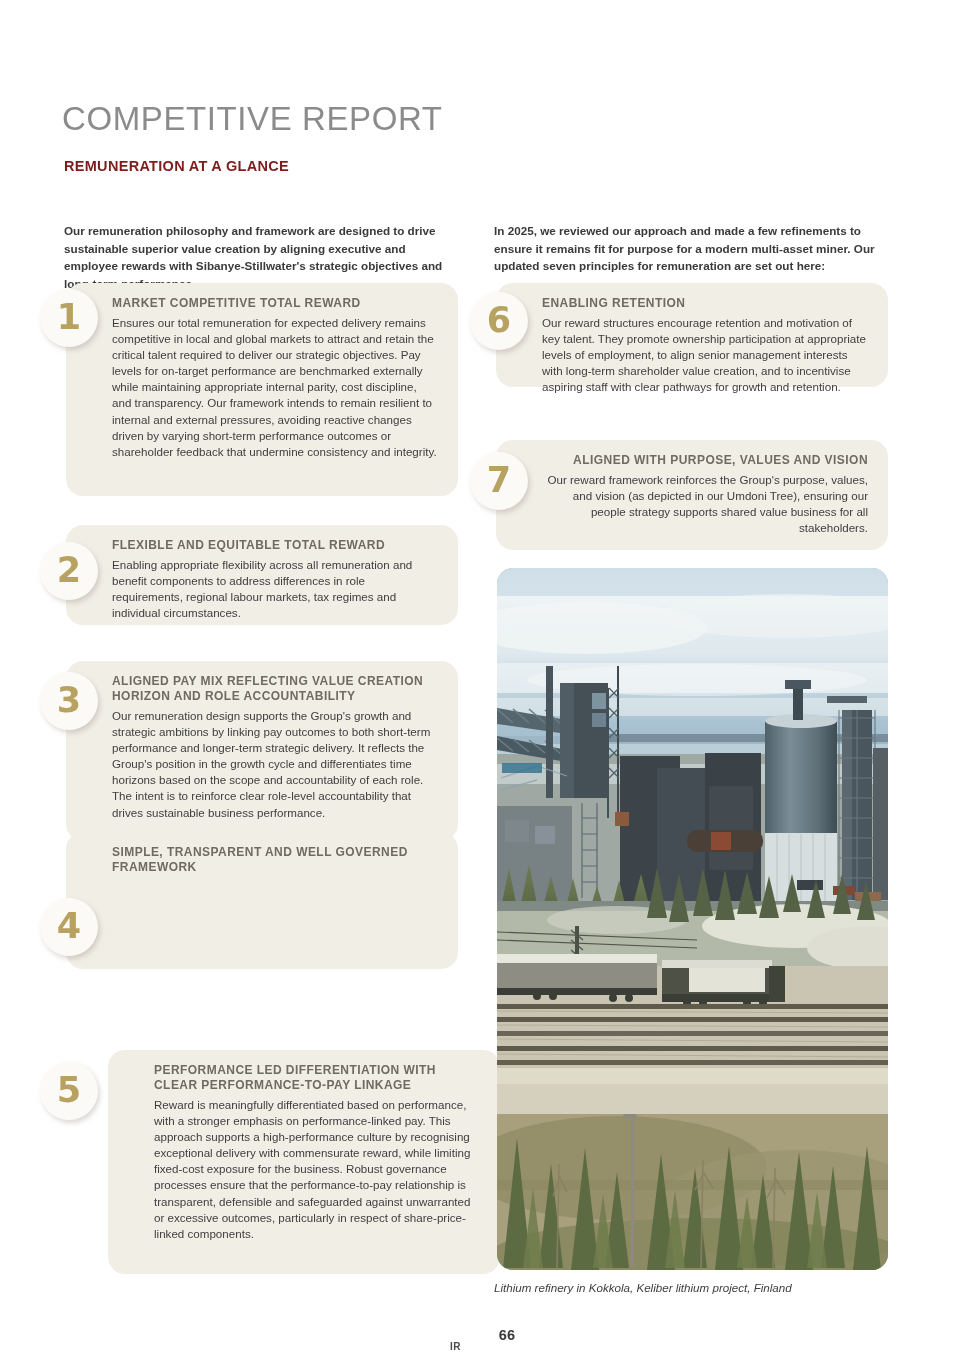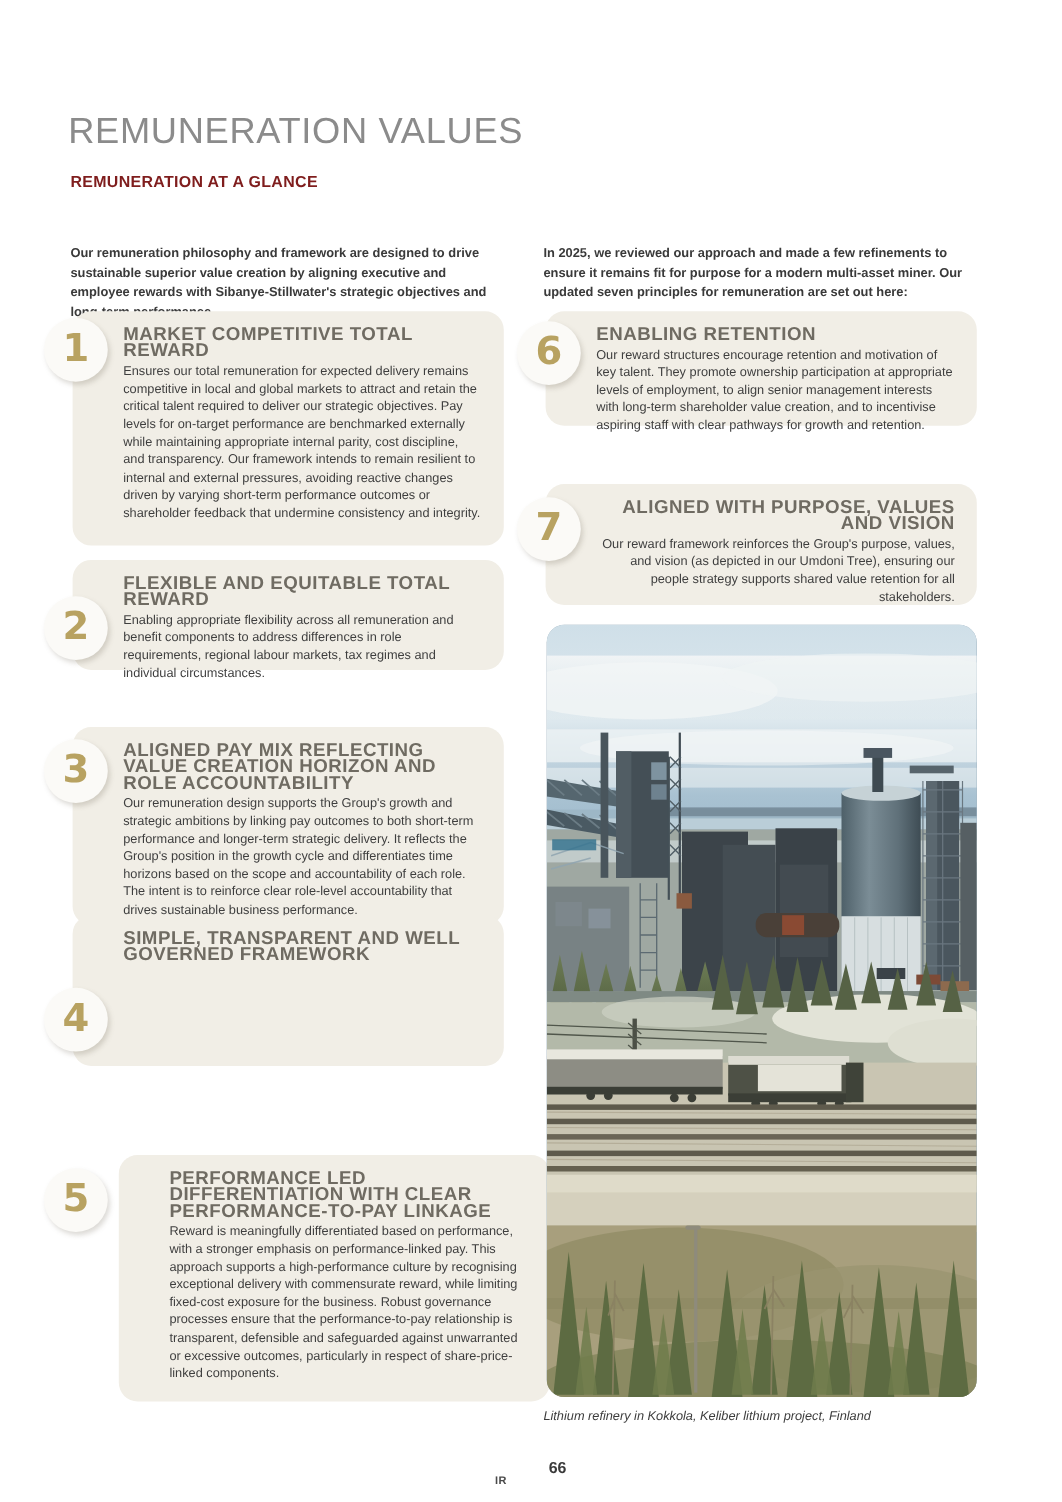--- a/index.html
+++ b/index.html
@@ -64,21 +64,21 @@
   .card-col-left  { left: 66px;  width: 392px; }
   .card-col-right { left: 496px; width: 392px; }
 
   .card-body {
     position: absolute;
     left: 46px;
     right: 20px;
     top: 13px;
   }
   .card-title {
-    font-size: 17px;
+    font-size: 12px;
     font-weight: bold;
     letter-spacing: 0.45px;
     line-height: 15px;
     color: #6f6b62;
     margin-bottom: 4px;
   }
   .card-text {
     font-size: 11.6px;
     line-height: 16.1px;
     color: #3e3e3e;
@@ -155,37 +155,37 @@
     color: #3a3a3a;
     margin-left: 38px;
     vertical-align: middle;
   }
 </style>
 </head>
 <body>
 
 <div class="page">
 
-  <div class="page-title">REMUNERATION VALUES</div>
+  <div class="page-title">COMPETITIVE REPORT</div>
   <div class="section-heading">REMUNERATION AT A GLANCE</div>
 
   <div class="intro intro-left">Our remuneration philosophy and framework are designed to drive sustainable superior value creation by aligning executive and employee rewards with Sibanye-Stillwater's strategic objectives and long-term performance.</div>
   <div class="intro intro-right">In 2025, we reviewed our approach and made a few refinements to ensure it remains fit for purpose for a modern multi-asset miner. Our updated seven principles for remuneration are set out here:</div>
 
   <div class="card card-col-left" style="top:283px;height:213px;">
     <div class="card-body">
       <div class="card-title">MARKET COMPETITIVE TOTAL REWARD</div>
       <div class="card-text">Ensures our total remuneration for expected delivery remains competitive in local and global markets to attract and retain the critical talent required to deliver our strategic objectives. Pay levels for on-target performance are benchmarked externally while maintaining appropriate internal parity, cost discipline, and transparency. Our framework intends to remain resilient to internal and external pressures, avoiding reactive changes driven by varying short-term performance outcomes or shareholder feedback that undermine consistency and integrity.</div>
     </div>
   </div>
   <div class="badge" style="left:40px;top:289px;">
     <span>1</span>
   </div>
 
-  <div class="card card-col-left" style="top:509px;height:100px;">
+  <div class="card card-col-left" style="top:525px;height:100px;">
     <div class="card-body">
       <div class="card-title">FLEXIBLE AND EQUITABLE TOTAL REWARD</div>
       <div class="card-text">Enabling appropriate flexibility across all remuneration and benefit components to address differences in role requirements, regional labour markets, tax regimes and individual circumstances.</div>
     </div>
   </div>
   <div class="badge" style="left:40px;top:542px;">
     <span>2</span>
   </div>
 
   <div class="card card-col-left" style="top:661px;height:180px;">
@@ -223,21 +223,21 @@
       <div class="card-text">Our reward structures encourage retention and motivation of key talent. They promote ownership participation at appropriate levels of employment, to align senior management interests with long-term shareholder value creation, and to incentivise aspiring staff with clear pathways for growth and retention.</div>
     </div>
   </div>
   <div class="badge" style="left:470px;top:292px;">
     <span>6</span>
   </div>
 
   <div class="card card-col-right" style="top:440px;height:110px;text-align:right;">
     <div class="card-body">
       <div class="card-title">ALIGNED WITH PURPOSE, VALUES AND VISION</div>
-      <div class="card-text">Our reward framework reinforces the Group's purpose, values, and vision (as depicted in our Umdoni Tree), ensuring our people strategy supports shared value retention for all stakeholders.</div>
+      <div class="card-text">Our reward framework reinforces the Group's purpose, values, and vision (as depicted in our Umdoni Tree), ensuring our people strategy supports shared value business for all stakeholders.</div>
     </div>
   </div>
   <div class="badge" style="left:470px;top:452px;">
     <span>7</span>
   </div>
 
   <div class="photo">
     <svg viewBox="0 0 391 702" preserveAspectRatio="none">
       <defs>
         <linearGradient id="skyG" x1="0" y1="0" x2="0" y2="1">

